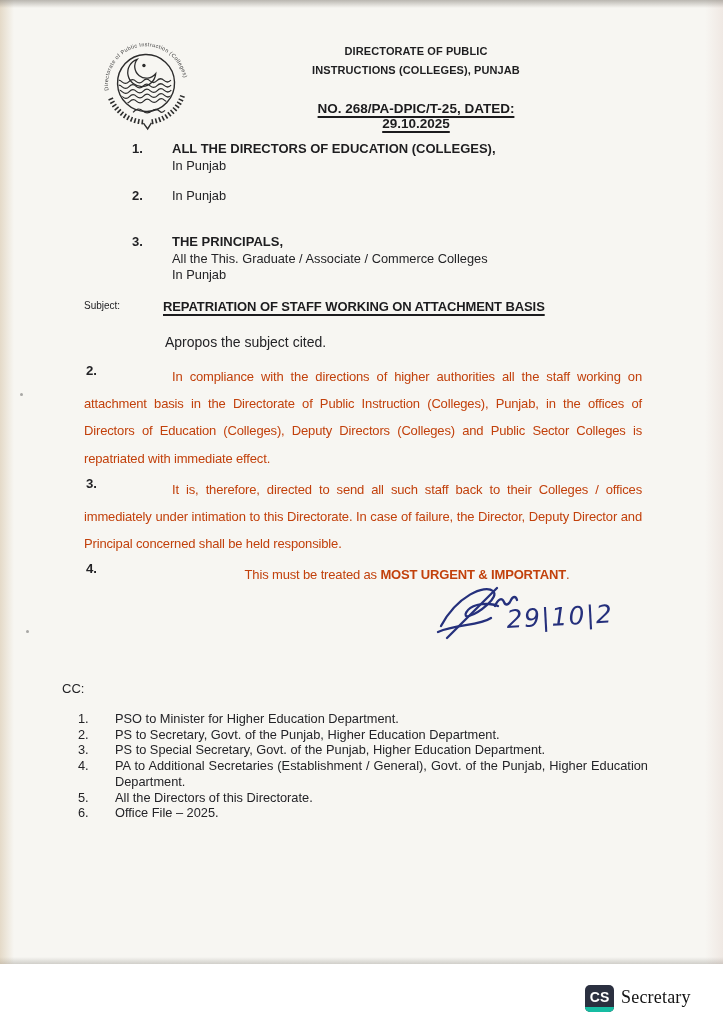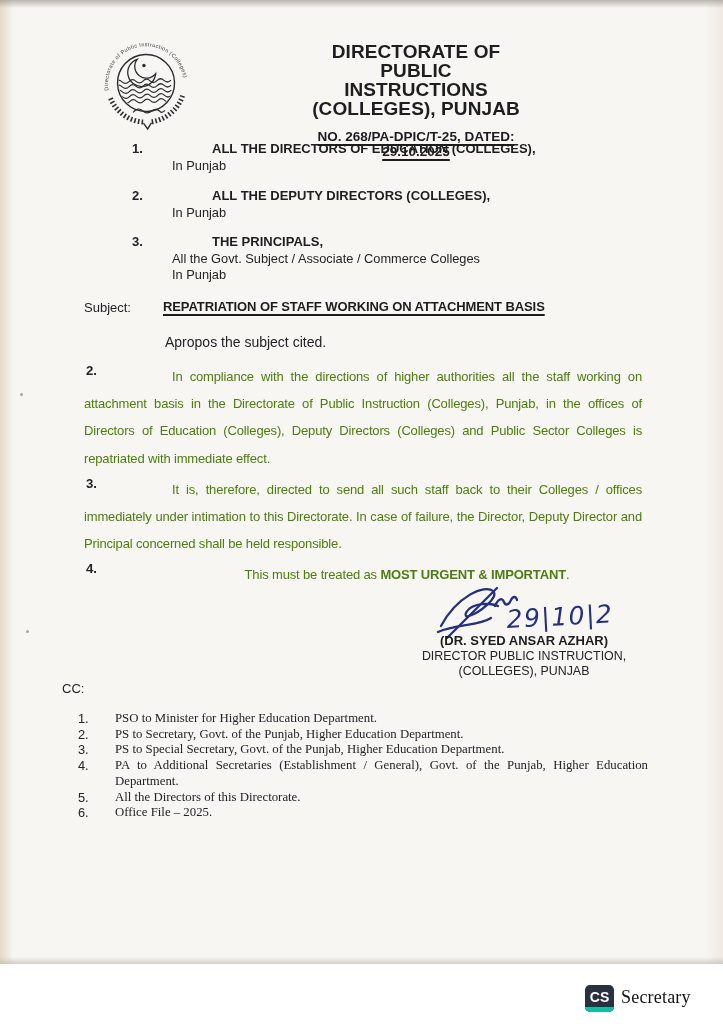--- a/index.html
+++ b/index.html
@@ -19,63 +19,63 @@
       linear-gradient(to right, rgba(198,172,132,0.38) 0px, rgba(198,172,132,0.0) 14px),
       linear-gradient(to left, rgba(205,170,160,0.18) 0px, rgba(205,170,160,0.0) 18px),
       linear-gradient(to top, rgba(120,116,108,0.30) 0px, rgba(120,116,108,0.0) 7px);
   }
   .abs { position:absolute; }
   .speck { position:absolute; width:3px; height:3px; border-radius:50%; background:rgba(70,70,70,0.45); }
 
   
   .emblem { left:86px; top:31px; width:120px; height:102px; transform:rotate(-2deg); }
   .head-block { left:295px; top:42px; width:242px; text-align:center; }
-  .head-line { font-weight:bold; font-size:19px; line-height:19px; letter-spacing:0.1px; color:#1e1e20; }
+  .head-line { font-weight:bold; font-size:11px; line-height:19px; letter-spacing:0.1px; color:#1e1e20; }
   .ref-line {
-    display:inline-block; margin-top:11px; font-weight:bold; font-size:13.5px; color:#1c1c1e;
+    display:inline-block; margin-top:21px; font-weight:bold; font-size:13.5px; color:#1c1c1e;
     text-decoration:underline; text-decoration-thickness:1.6px; text-underline-offset:3px;
   }
 
   
   .addr { left:130px; width:470px; }
   .addr-num { position:absolute; left:2px; top:0; font-weight:bold; font-size:13px; }
   .addr-body { margin-left:42px; }
-  .addr-title { font-weight:bold; font-size:13px; line-height:16.5px; color:#1e1e20;margin-left:40px; }
+  .addr-title { font-weight:bold; font-size:13px; line-height:16.5px; color:#1e1e20; }
   .addr-line { font-size:12.8px; line-height:16.5px; }
 
   
-  .subject-label { left:84px; top:300px; font-size:13px; }
+  .subject-label { left:84px; top:300px; font-size:10px; }
   .subject-text {
     left:163px; top:299px; font-weight:bold; font-size:13px; letter-spacing:-0.1px; color:#1c1c1e;
     text-decoration:underline; text-decoration-thickness:1.6px; text-underline-offset:3px;
   }
   .apropos { left:165px; top:334px; font-size:14px; }
 
   
   .para { left:84px; width:558px; }
   .para-num { position:absolute; left:2px; top:0; font-size:13.2px; font-weight:bold; }
   .para-text {
     font-size:13px; line-height:27.2px; text-align:justify; text-indent:88px;
-    letter-spacing:-0.15px; color:#4d7c0f;
+    letter-spacing:-0.15px; color:#c2410c;
   }
   .para-text.noindent-justify { text-align:center; }
   .bold { font-weight:bold; }
 
   
   .sig-svg { left:433px; top:582px; width:178px; height:62px; }
   .sig-block { left:414px; top:633px; width:220px; text-align:center; }
   .sig-name { font-weight:bold; font-size:13px; line-height:15.5px; color:#1d1d1f; }
   .sig-title { font-size:12.4px; line-height:15.5px; }
 
   
   .cc-label { left:62px; top:681px; font-size:13px; }
   .cc-list { left:78px; top:711px; width:570px; }
   .cc-row { display:flex; }
   .cc-num { flex:none; width:37px; font-size:12.8px; line-height:15.7px; }
-  .cc-text { flex:1; font-size:12.8px; line-height:15.7px; text-align:justify; color:#242428;font-family:Liberation Serif, serif; }
+  .cc-text { flex:1; font-size:12.8px; line-height:15.7px; text-align:justify; color:#242428; }
 
   
   .cs-badge {
     left:585px; top:985px; width:29px; height:27px; border-radius:5px;
     position:absolute; overflow:hidden; text-align:center;
   }
   .cs-badge .cs-top { position:absolute; inset:0; }
   .cs-badge .cs-accent { position:absolute; left:0; right:0; bottom:0; height:5px; }
   .cs-badge .cs-text {
     position:relative; display:block; color:#ffffff; font-weight:bold; font-size:14px; line-height:24px;
@@ -136,29 +136,28 @@
   <div class="abs addr" style="top:141px;">
     <span class="addr-num">1.</span>
     <div class="addr-body">
       <div class="addr-title">ALL THE DIRECTORS OF EDUCATION (COLLEGES),</div>
       <div class="addr-line">In Punjab</div>
     </div>
   </div>
   <div class="abs addr" style="top:188px;">
     <span class="addr-num">2.</span>
     <div class="addr-body">
-      <div class="addr-title">ALL THE DEPUTY DIRECTORS (COLLEGES),</div>
       <div class="addr-line">In Punjab</div>
     </div>
   </div>
   <div class="abs addr" style="top:234px;">
     <span class="addr-num">3.</span>
     <div class="addr-body">
       <div class="addr-title">THE PRINCIPALS,</div>
-      <div class="addr-line">All the Govt. Subject / Associate / Commerce Colleges</div>
+      <div class="addr-line">All the This. Graduate / Associate / Commerce Colleges</div>
       <div class="addr-line">In Punjab</div>
     </div>
   </div>
 
   <div class="abs subject-label">Subject:</div>
   <div class="abs subject-text">REPATRIATION OF STAFF WORKING ON ATTACHMENT BASIS</div>
   <div class="abs apropos">Apropos the subject cited.</div>
 
   <div class="abs para" style="top:363px;">
     <span class="para-num">2.</span>
@@ -178,25 +177,20 @@
   <svg class="abs sig-svg" viewBox="0 0 178 62">
     <g stroke="#25307c" stroke-width="2.3" fill="none" stroke-linecap="round">
       <path d="M 8,44 C 24,14 52,2 60,9 C 67,15 46,31 36,34 C 29,36 33,26 44,23 C 52,21 61,22 65,24"></path>
       <path d="M 62,24 c 3,-7 7,-9 9,-4 c 1.5,4 5,3 7,-2 c 2,-4 5,-4 6,0"></path>
       <path d="M 64,6 L 14,56"></path>
       <path d="M 5,50 C 24,42 46,44 58,36"></path>
     </g>
     <text x="74" y="46" font-size="25" font-style="italic" letter-spacing="1.5" fill="#25307c" transform="rotate(-3 74 46)" font-family="DejaVu Sans, sans-serif">29|10|25</text>
   </svg>
 
-  <div class="abs sig-block">
-    <div class="sig-name">(DR. SYED ANSAR AZHAR)</div>
-    <div class="sig-title">DIRECTOR PUBLIC INSTRUCTION,</div>
-    <div class="sig-title">(COLLEGES), PUNJAB</div>
-  </div>
 
   <div class="abs cc-label">CC:</div>
   <div class="abs cc-list">
     <div class="cc-row">
       <span class="cc-num">1.</span>
       <span class="cc-text">PSO to Minister for Higher Education Department.</span>
     </div>
     <div class="cc-row">
       <span class="cc-num">2.</span>
       <span class="cc-text">PS to Secretary, Govt. of the Punjab, Higher Education Department.</span>

